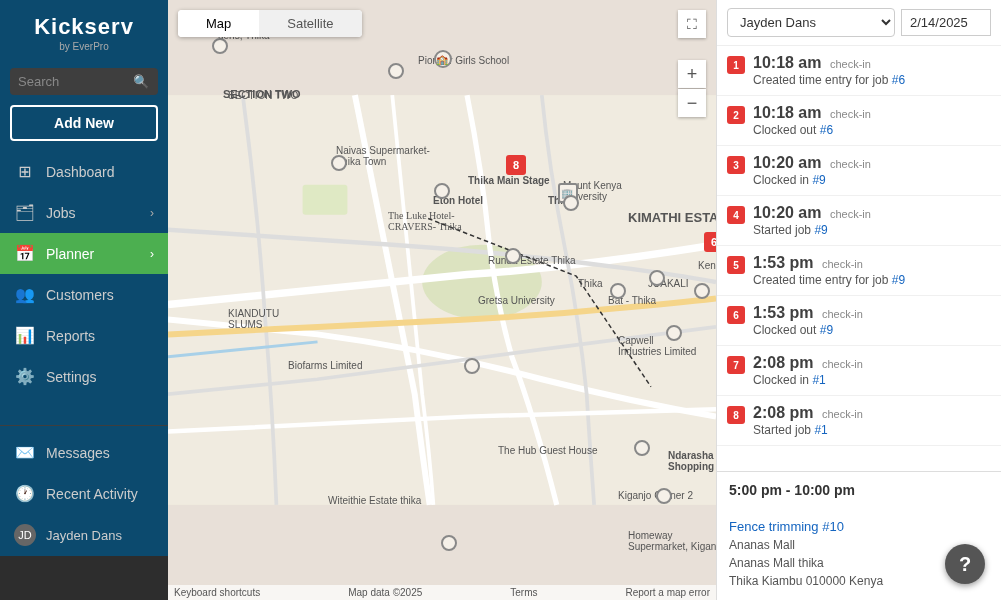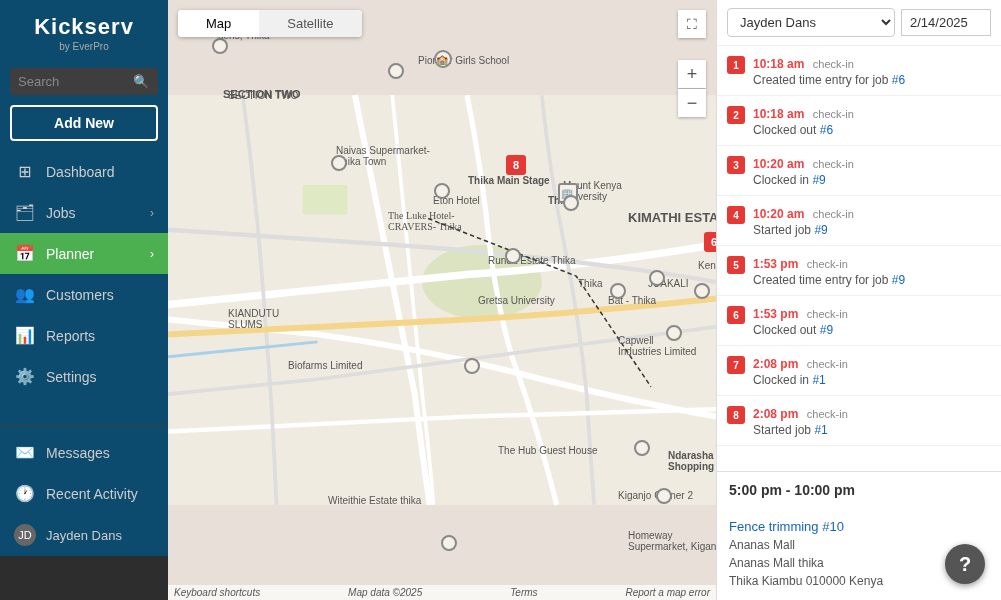--- a/index.html
+++ b/index.html
@@ -213,21 +213,20 @@
       bottom: 0;
       left: 0;
       right: 0;
       display: flex;
       justify-content: space-between;
       align-items: center;
       padding: 2px 6px;
       font-size: 10px;
       color: #555;
       background: rgba(255,255,255,0.7);
-      font-style: italic;
     }
 
     
     #right-panel {
       width: 285px;
       min-width: 285px;
       background: #fff;
       display: flex;
       flex-direction: column;
       height: 600px;
@@ -284,22 +283,22 @@
       font-size: 10px;
       font-weight: bold;
       display: flex;
       align-items: center;
       justify-content: center;
       flex-shrink: 0;
       margin-top: 2px;
     }
     .activity-content { flex: 1; }
     .activity-time {
-      font-size: 12px;
-      color: #ef4444;
+      font-size: 16px;
+      color: #404040;
       font-weight: 600;
     }
     .activity-type {
       font-size: 11px;
       color: #888;
       margin-left: 4px;
     }
     .activity-desc {
       font-size: 12px;
       color: #555;
@@ -441,21 +440,21 @@
       <path d="M0,350 Q50,345 100,340 Q150,335 200,330" stroke="#a8d0e8" stroke-width="4" fill="none"></path>
     </svg>
 
     <div class="map-label" style="top:30px;left:50px;">dens, Thika</div>
     <div class="map-label" style="top:55px;left:250px;">Pioneer Girls School</div>
     <div class="map-label" style="top:20px;left:30px;">Blue Post Hotel</div>
     <div class="map-label" style="top:90px;left:60px;">SECTION TWO</div>
     <div class="map-label" style="top:88px;left:55px;font-weight:600;font-size:11px;">SECTION TWO</div>
     <div class="map-label" style="top:145px;left:168px;">Naivas Supermarket-<br>Thika Town</div>
     <div class="map-label" style="top:175px;left:300px;font-weight:bold;">Thika Main Stage</div>
-    <div class="map-label" style="top:195px;left:265px;">Eton Hotel</div>
+    <div class="map-label" style="top:195px;left:265px;font-weight:bold;">Eton Hotel</div>
     <div class="map-label" style="top:210px;left:220px;font-family:Liberation Serif, serif;">The Luke Hotel-<br>CRAVERS- Thika</div>
     <div class="map-label" style="top:195px;left:380px;font-weight:bold;">Thika</div>
     <div class="map-label" style="top:180px;left:395px;">Mount Kenya<br>University</div>
     <div class="map-label" style="top:210px;left:460px;font-weight:bold;font-size:13px;">KIMATHI ESTATE</div>
 
     <div class="map-label" style="top:255px;left:320px;">Runda Estate Thika</div>
     <div class="map-label" style="top:278px;left:410px;">Thika</div>
     <div class="map-label" style="top:278px;left:480px;">JUAKALI</div>
     <div class="map-label" style="top:260px;left:530px;">Kenblest</div>
     <div class="map-label" style="top:295px;left:440px;">Bat - Thika</div>

